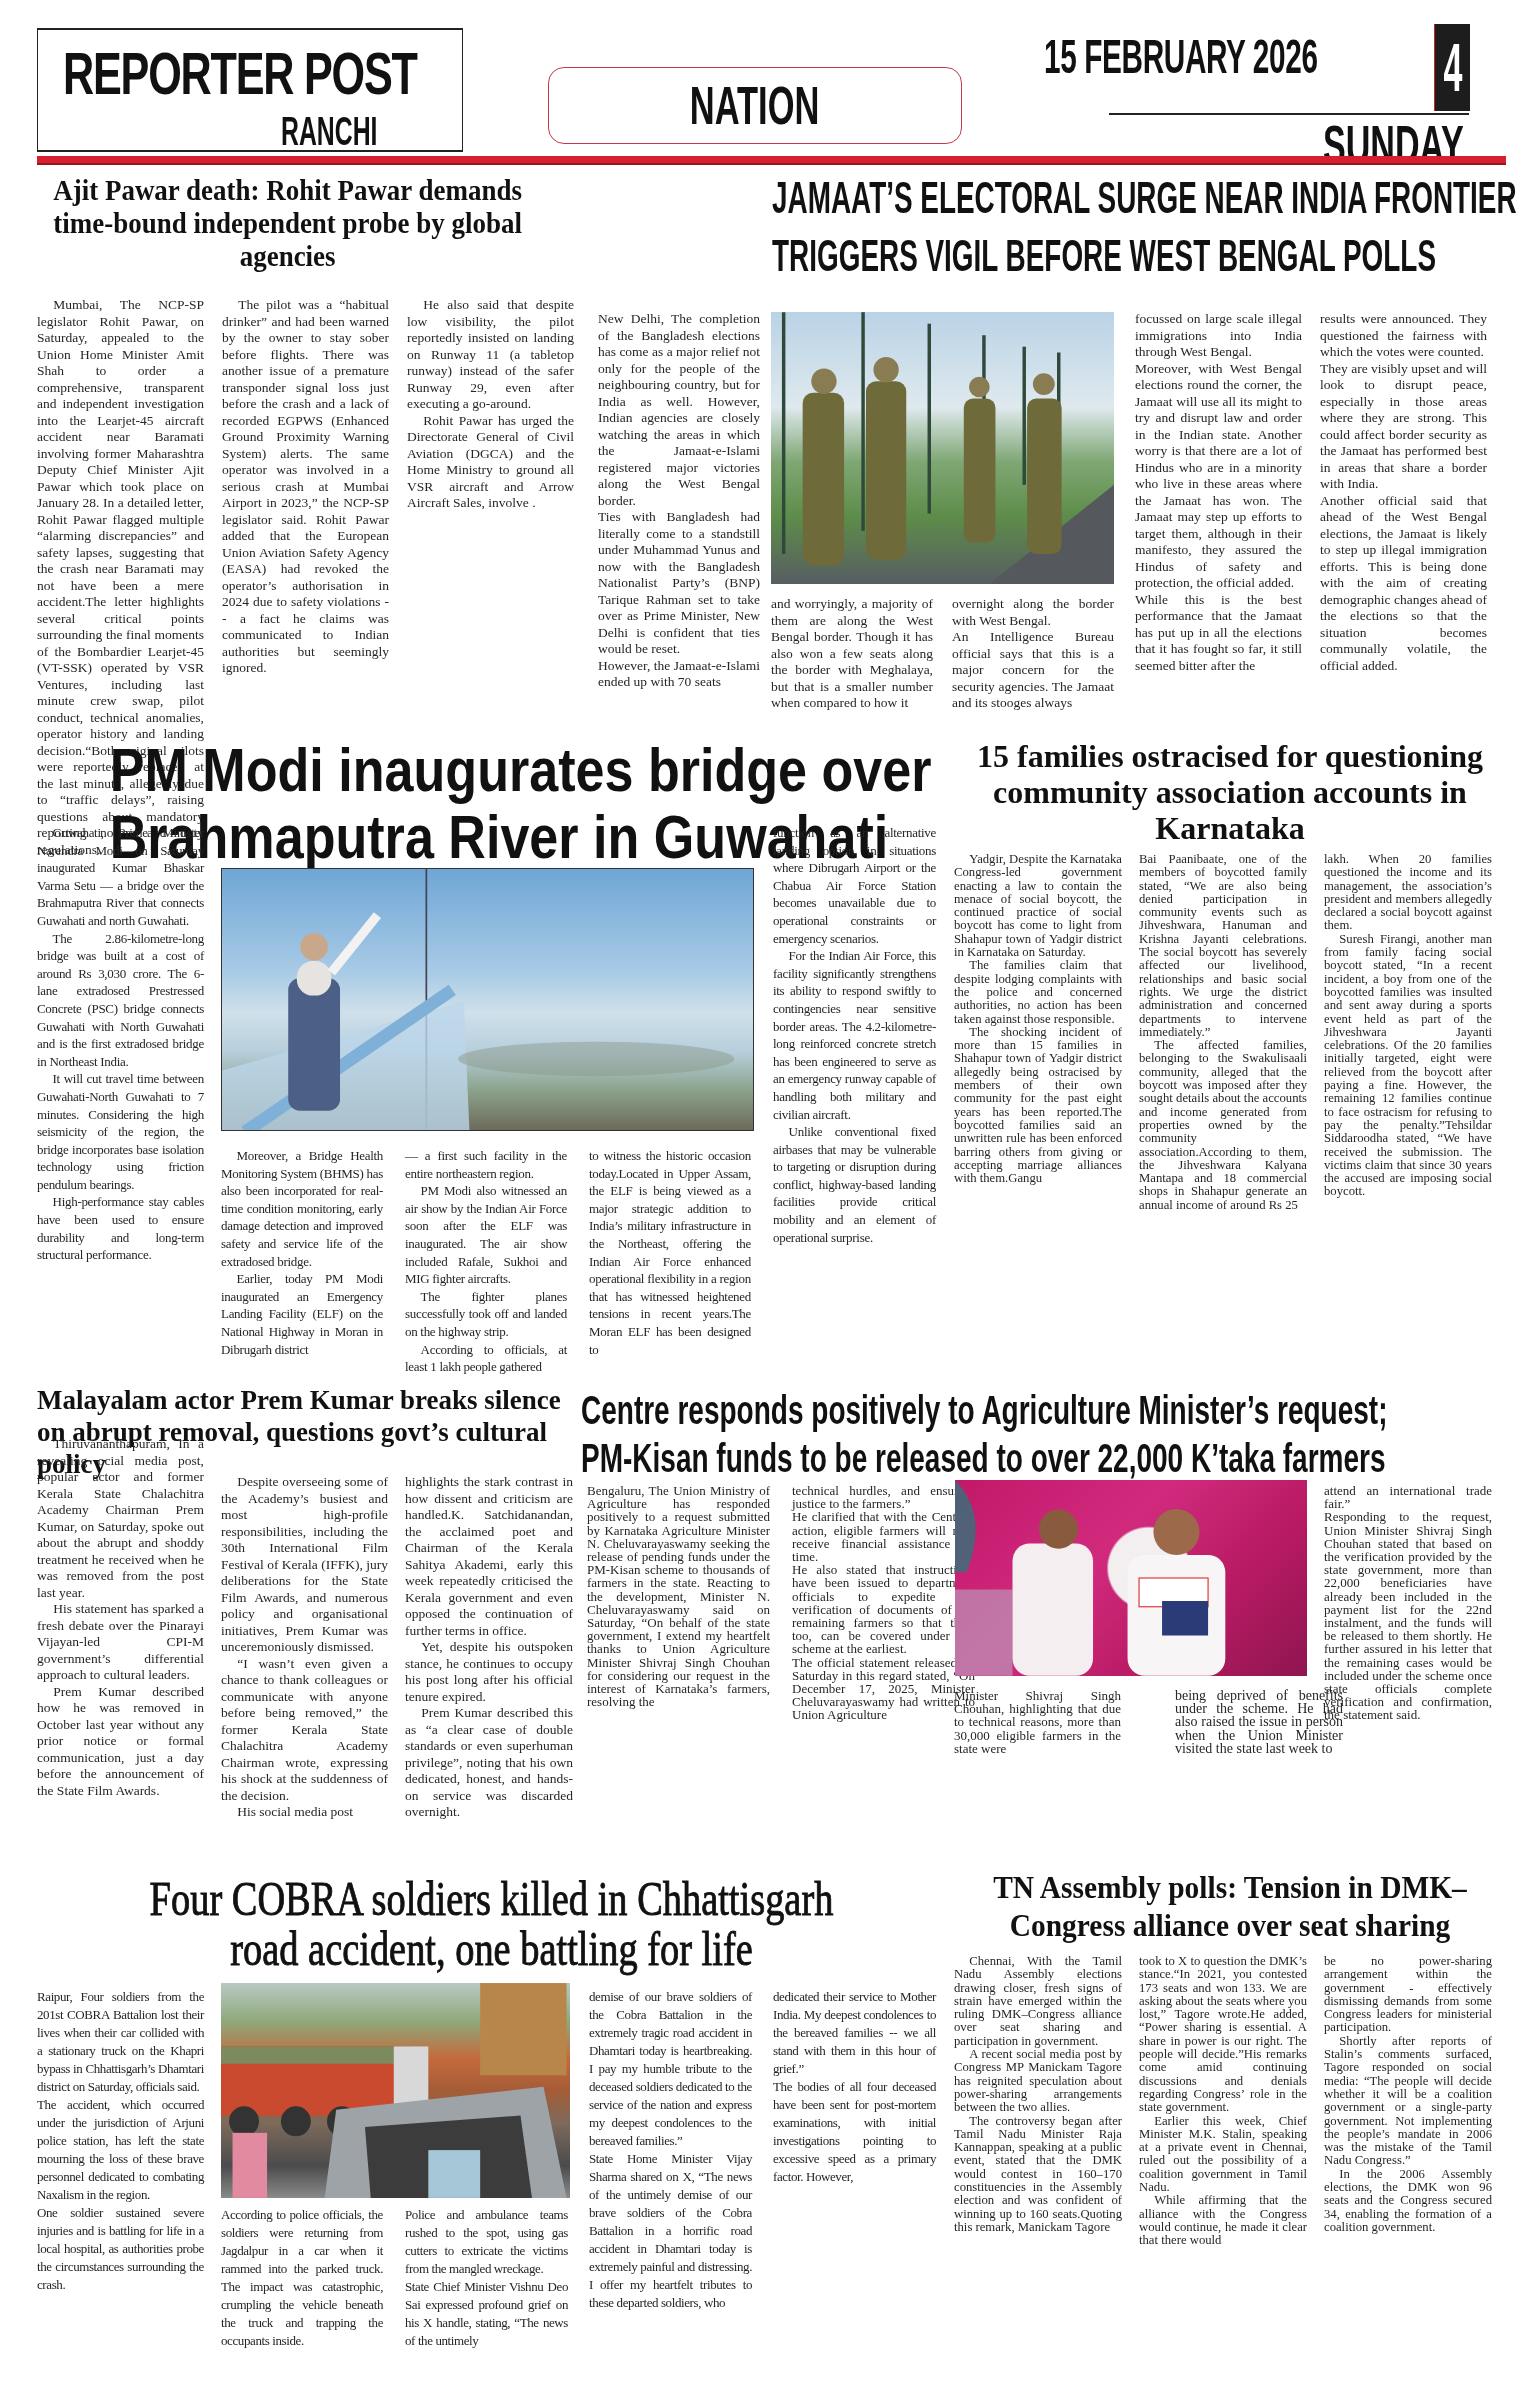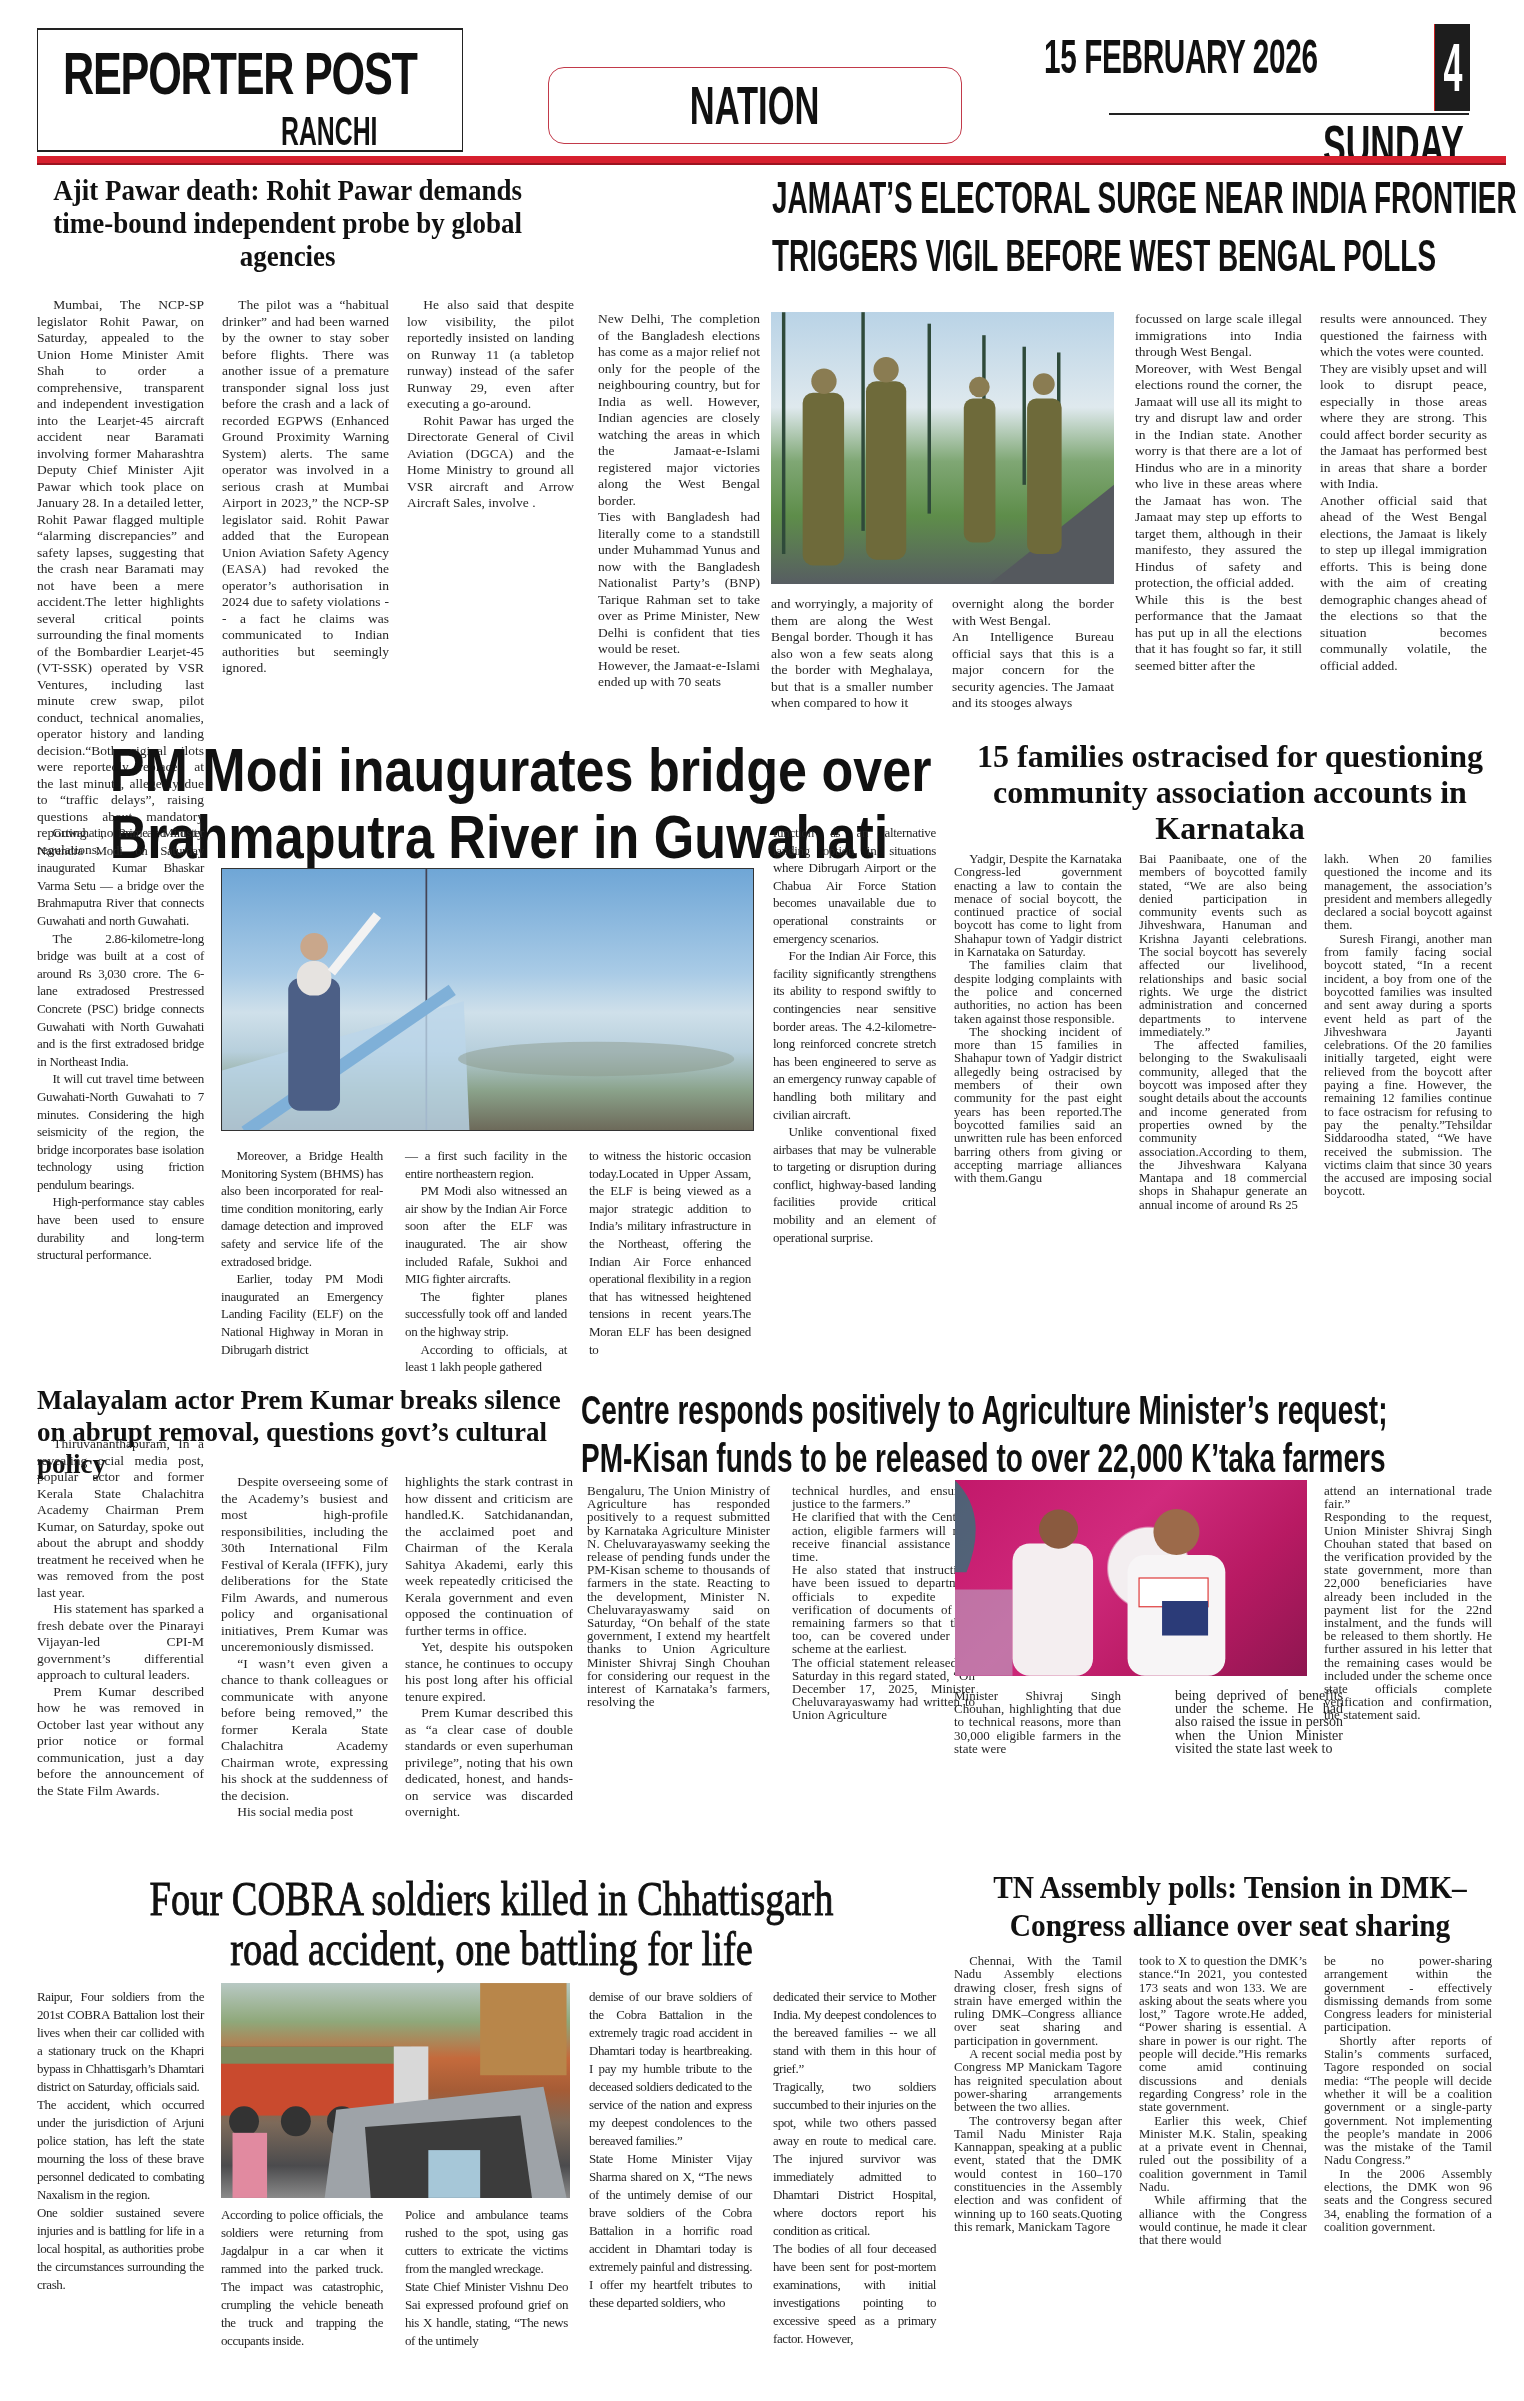--- a/index.html
+++ b/index.html
@@ -255,21 +255,20 @@
 <div class="col cobra" style="left:405px; top:2206px; width:163px;">
   <p class="noindent">Police and ambulance teams rushed to the spot, using gas cutters to extricate the victims from the mangled wreckage.</p>
   <p class="noindent">State Chief Minister Vishnu Deo Sai expressed profound grief on his X handle, stating, “The news of the untimely</p>
 </div>
 <div class="col cobra" style="left:589px; top:1988px; width:163px;">
   <p class="noindent">demise of our brave soldiers of the Cobra Battalion in the extremely tragic road accident in Dhamtari today is heartbreaking. I pay my humble tribute to the deceased soldiers dedicated to the service of the nation and express my deepest condolences to the bereaved families.”</p>
   <p class="noindent">State Home Minister Vijay Sharma shared on X, “The news of the untimely demise of our brave soldiers of the Cobra Battalion in a horrific road accident in Dhamtari today is extremely painful and distressing. I offer my heartfelt tributes to these departed soldiers, who</p>
 </div>
 <div class="col cobra" style="left:773px; top:1988px; width:163px;">
   <p class="noindent">dedicated their service to Mother India. My deepest condolences to the bereaved families -- we all stand with them in this hour of grief.”</p>
-  <p class="noindent">Tragically, two soldiers succumbed to their injuries on the spot, while two others passed away en route to medical care. The injured survivor was immediately admitted to Dhamtari District Hospital, where doctors report his condition as critical.</p>
   <p class="noindent">The bodies of all four deceased have been sent for post-mortem examinations, with initial investigations pointing to excessive speed as a primary factor. However,</p>
 </div>
 
 <div class="abs hl-serif" style="left:954px; top:1869px; width:552px; font-size:32px; line-height:36px; white-space:nowrap; transform:scaleX(0.92); transform-origin:center top;">TN Assembly polls: Tension in DMK–</div>
 <div class="abs hl-serif" style="left:954px; top:1907px; width:552px; font-size:32px; line-height:36px; white-space:nowrap; transform:scaleX(0.92); transform-origin:center top;">Congress alliance over seat sharing</div>
 <div class="col narrow" style="left:954px; top:1955px; width:168px; line-height:13.3px;">
   <p>Chennai, With the Tamil Nadu Assembly elections drawing closer, fresh signs of strain have emerged within the ruling DMK–Congress alliance over seat sharing and participation in government.</p>
   <p>A recent social media post by Congress MP Manickam Tagore has reignited speculation about power-sharing arrangements between the two allies.</p>
   <p>The controversy began after Tamil Nadu Minister Raja Kannappan, speaking at a public event, stated that the DMK would contest in 160–170 constituencies in the Assembly election and was confident of winning up to 160 seats.Quoting this remark, Manickam Tagore</p>
 </div>

